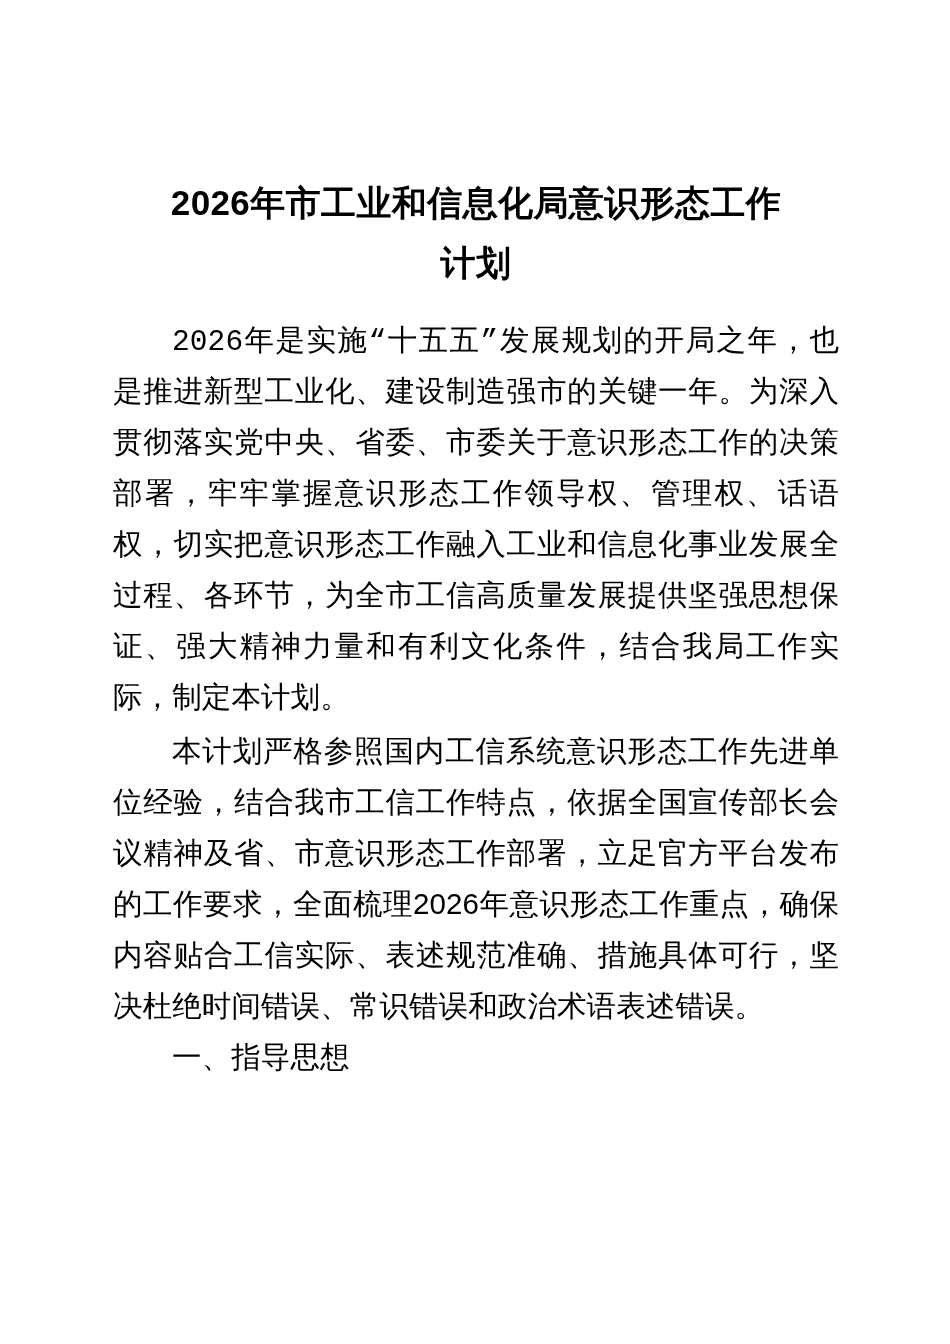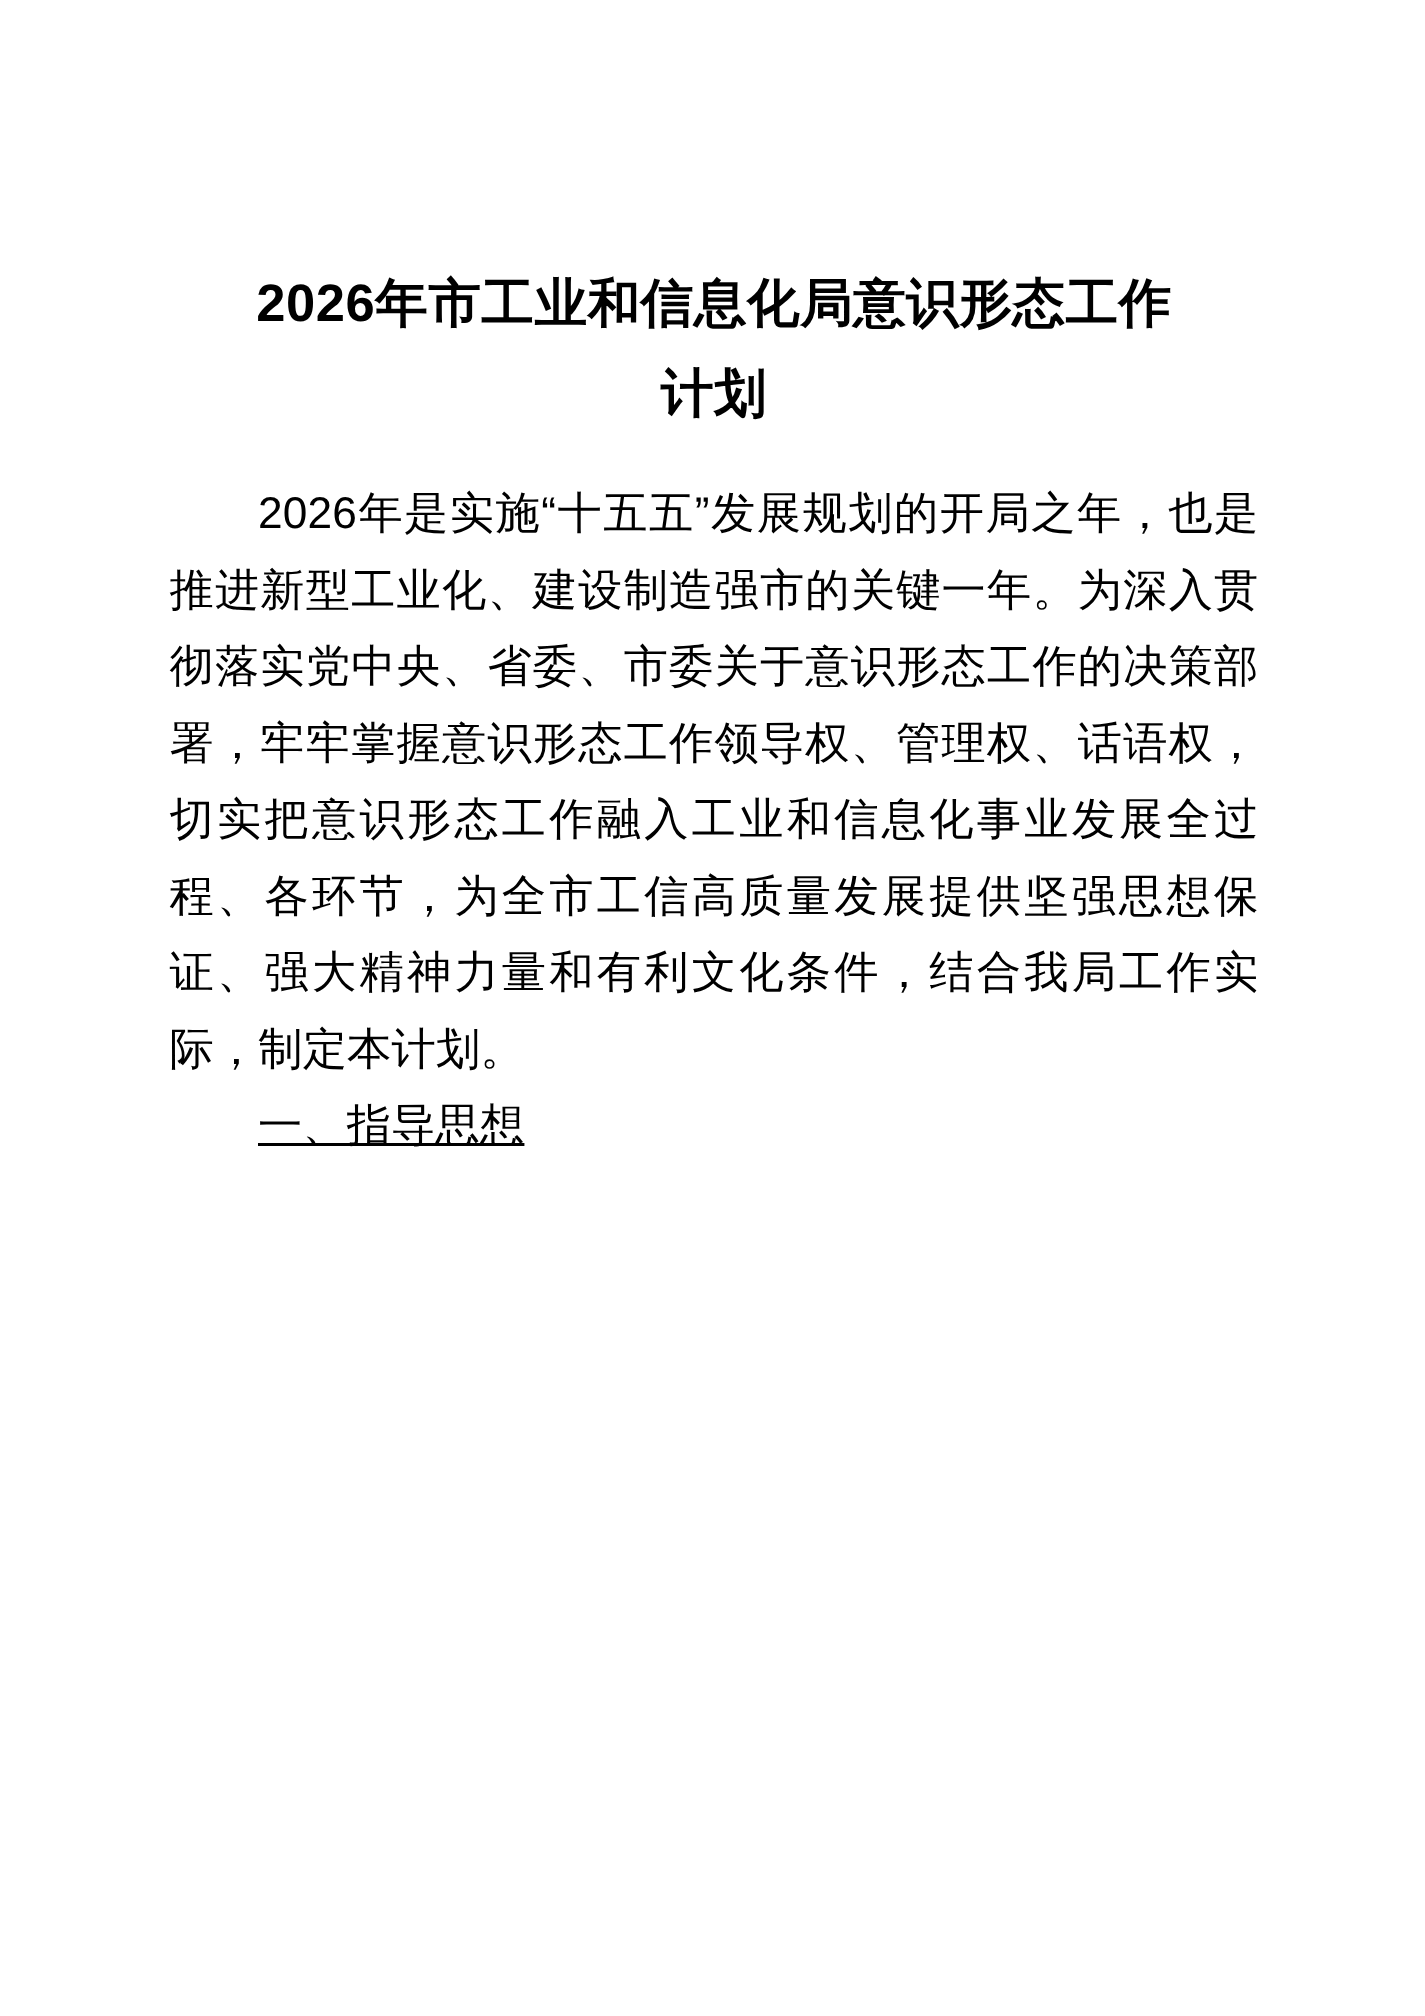--- a/index.html
+++ b/index.html
@@ -48,45 +48,46 @@
     line-height: 51px;
     text-align: justify;
     text-justify: inter-ideograph;
     text-indent: 59px;
     word-break: break-all;
     letter-spacing: 0.1px;
   }
 
   .para.first-body {
     margin-top: 24px;
+    font-family: Liberation Mono, monospace;
   }
 
   .section-heading {
     margin: 0;
     padding: 0;
     font-size: 29.5px;
     font-weight: normal;
     line-height: 51px;
     text-indent: 59px;
     word-break: break-all;
     letter-spacing: 0.1px;
-    text-decoration: underline;
   }
 </style>
 </head>
 <body>
 
 <div class="page">
   <div class="content">
 
     <h1 class="doc-title">
       <span>2026年市工业和信息化局意识形态工作</span><br>
       <span>计划</span>
     </h1>
 
     <p class="para first-body">2026年是实施“十五五”发展规划的开局之年，也是推进新型工业化、建设制造强市的关键一年。为深入贯彻落实党中央、省委、市委关于意识形态工作的决策部署，牢牢掌握意识形态工作领导权、管理权、话语权，切实把意识形态工作融入工业和信息化事业发展全过程、各环节，为全市工信高质量发展提供坚强思想保证、强大精神力量和有利文化条件，结合我局工作实际，制定本计划。</p>
 
+    <p class="para">本计划严格参照国内工信系统意识形态工作先进单位经验，结合我市工信工作特点，依据全国宣传部长会议精神及省、市意识形态工作部署，立足官方平台发布的工作要求，全面梳理2026年意识形态工作重点，确保内容贴合工信实际、表述规范准确、措施具体可行，坚决杜绝时间错误、常识错误和政治术语表述错误。</p>
 
     <h2 class="section-heading">一、指导思想</h2>
 
 
   </div>
 </div>
 
 </body></html>

